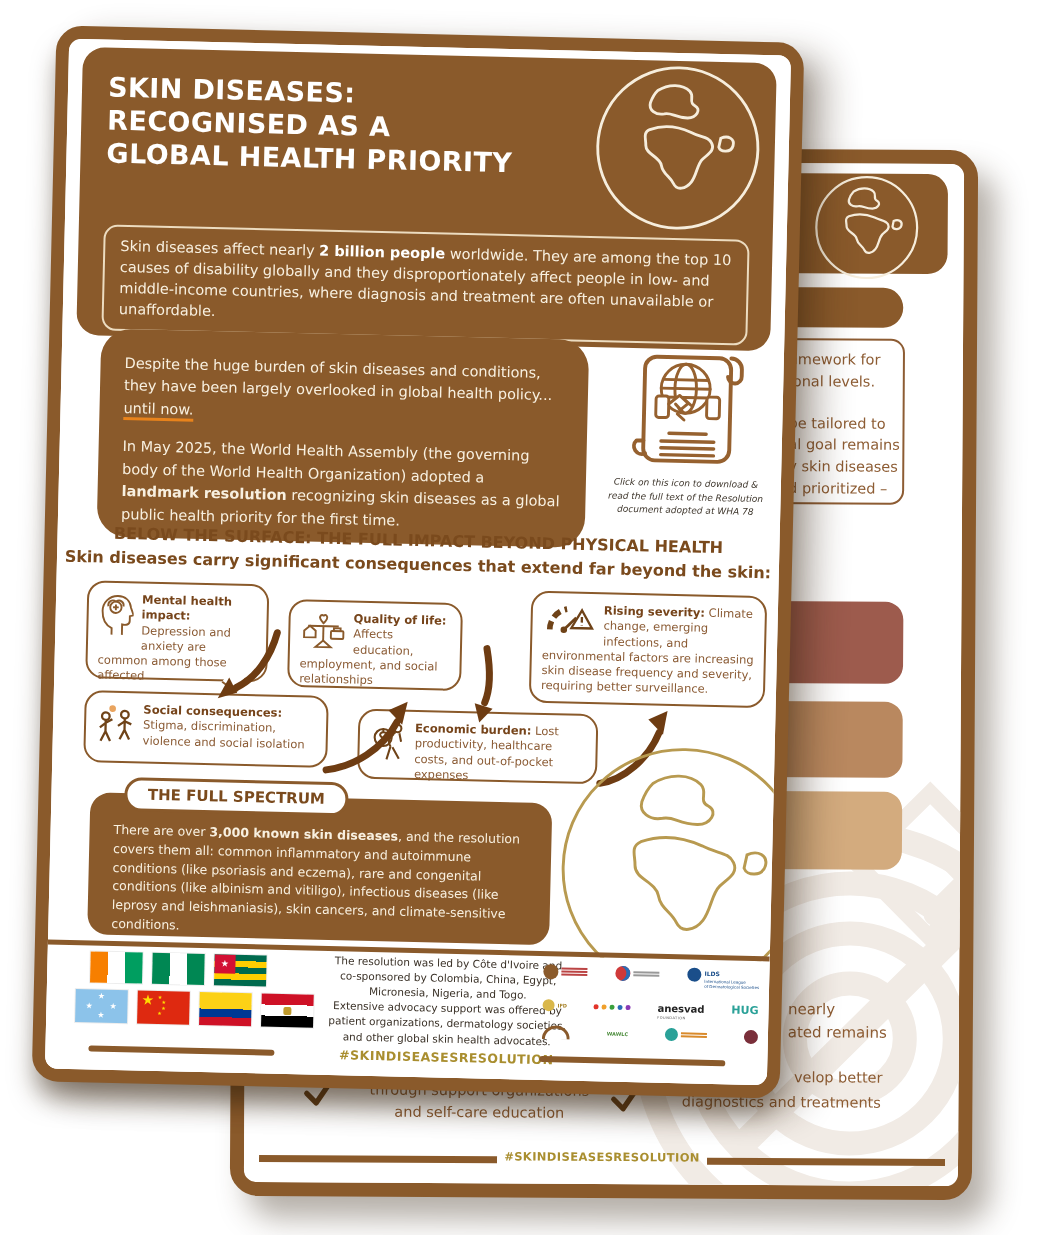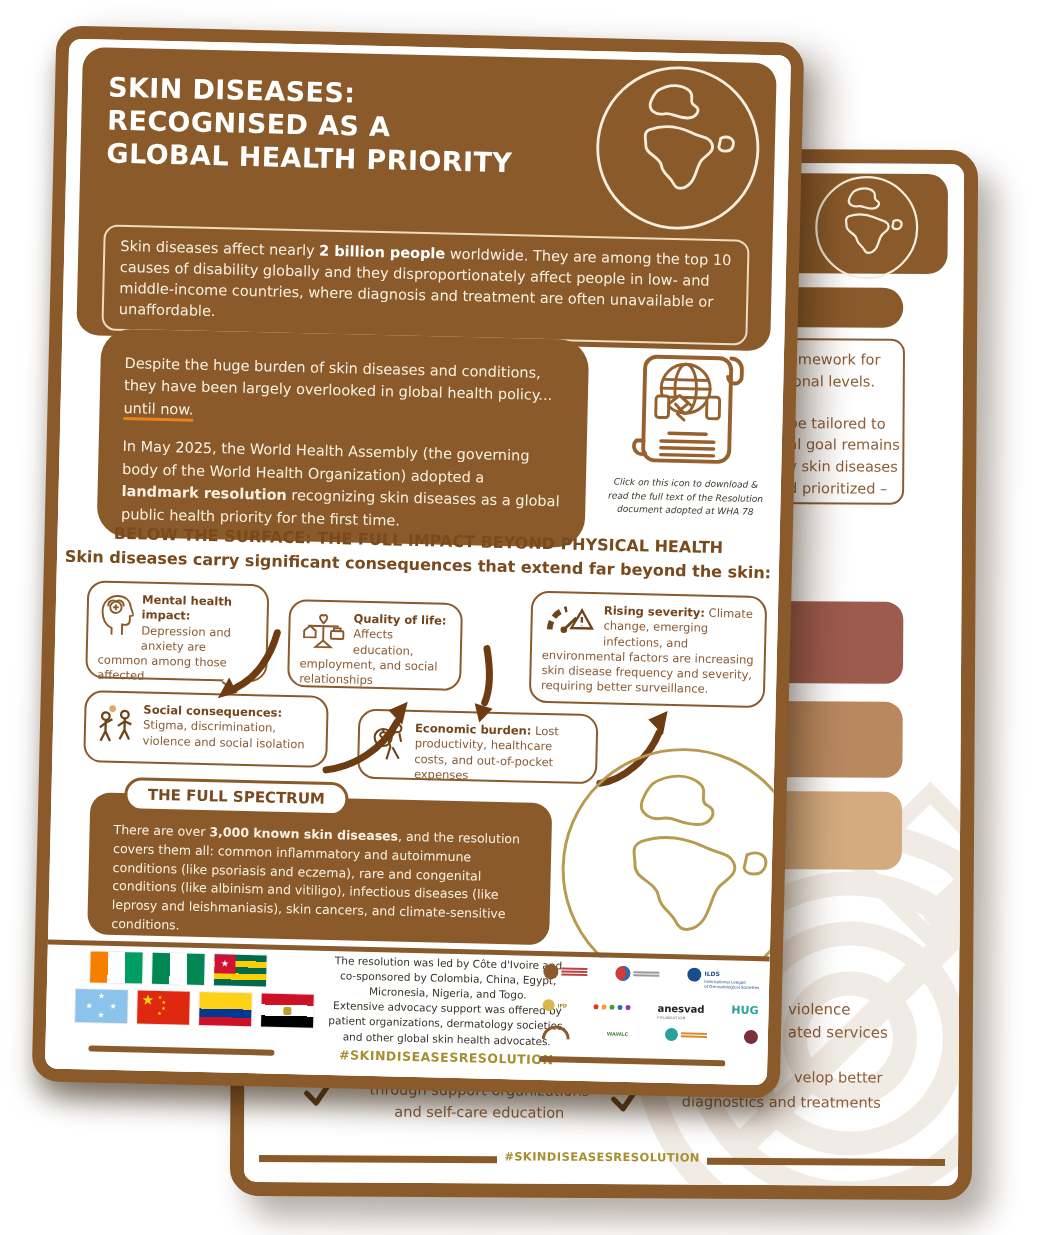--- a/index.html
+++ b/index.html
@@ -179,22 +179,22 @@
       </div>
 
       <div class="bp-cbox bp-box3"></div>
       <div class="bp-ctext bp-ct3" style="color:#f6eee2;font-size:15px;line-height:1.5;">
         <div><b>oaches</b><span> like</span></div>
         <div>n remote and</div>
         <div>areas</div>
       </div>
 
       <div class="bp-support">
-        <div>violence</div>
-        <div>ated services</div>
+        <div>nearly</div>
+        <div>ated remains</div>
       </div>
 
       <svg class="bp-checkl" viewBox="0 0 40 40" fill="none" stroke="#5f3b16" stroke-width="5" stroke-linecap="round" stroke-linejoin="round">
         <path d="M6,24 L15,33 L34,5"></path>
       </svg>
       <div class="bp-textl">
         <div>through support organizations</div>
         <div>and self-care education</div>
       </div>
 

